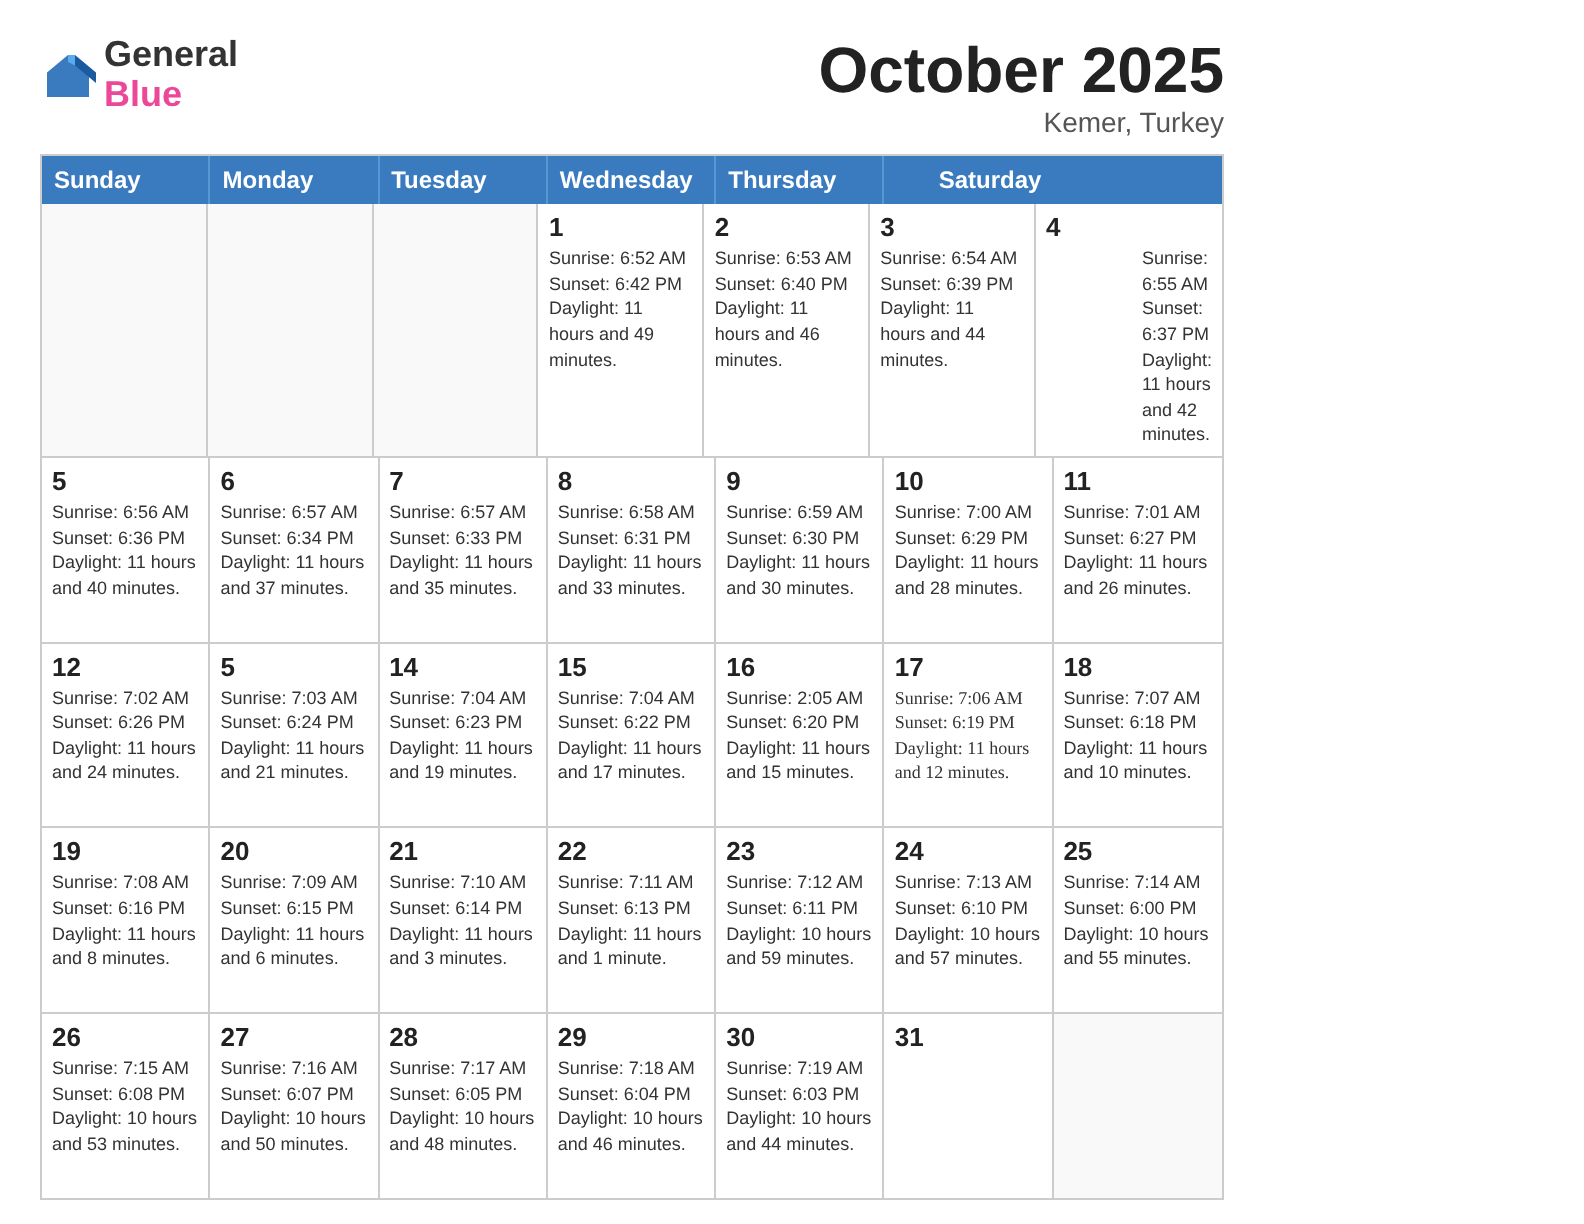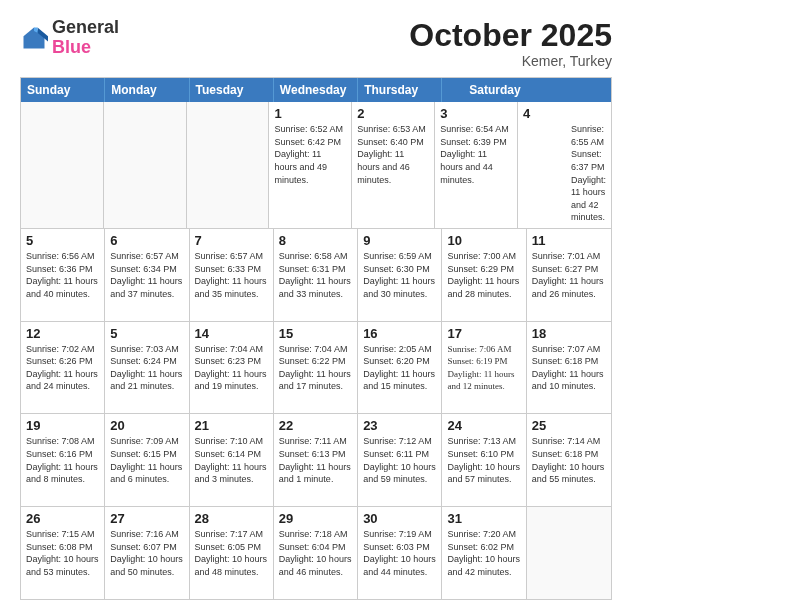--- a/index.html
+++ b/index.html
@@ -288,21 +288,21 @@
           </div>
           <div class="cal-cell">
             <div class="day-number">24</div>
             <div class="cell-text" style="white-space: pre-line;">Sunrise: 7:13 AM
 Sunset: 6:10 PM
 Daylight: 10 hours and 57 minutes.</div>
           </div>
           <div class="cal-cell">
             <div class="day-number">25</div>
             <div class="cell-text" style="white-space: pre-line;">Sunrise: 7:14 AM
-Sunset: 6:18 PM
+Sunset: 6:00 PM
 Daylight: 10 hours and 55 minutes.</div>
           </div>
         </div>
         <div class="cal-row">
           <div class="cal-cell">
             <div class="day-number">26</div>
             <div class="cell-text" style="white-space: pre-line;">Sunrise: 7:15 AM
 Sunset: 6:08 PM
 Daylight: 10 hours and 53 minutes.</div>
           </div>
@@ -325,21 +325,18 @@
 Daylight: 10 hours and 46 minutes.</div>
           </div>
           <div class="cal-cell">
             <div class="day-number">30</div>
             <div class="cell-text" style="white-space: pre-line;">Sunrise: 7:19 AM
 Sunset: 6:03 PM
 Daylight: 10 hours and 44 minutes.</div>
           </div>
           <div class="cal-cell">
             <div class="day-number">31</div>
-            <div class="cell-text" style="white-space: pre-line;">Sunrise: 7:20 AM
-Sunset: 6:02 PM
-Daylight: 10 hours and 42 minutes.</div>
           </div>
           <div class="cal-cell empty"></div>
         </div>
       </div>
   </div>
 </div>
 
 </body></html>

